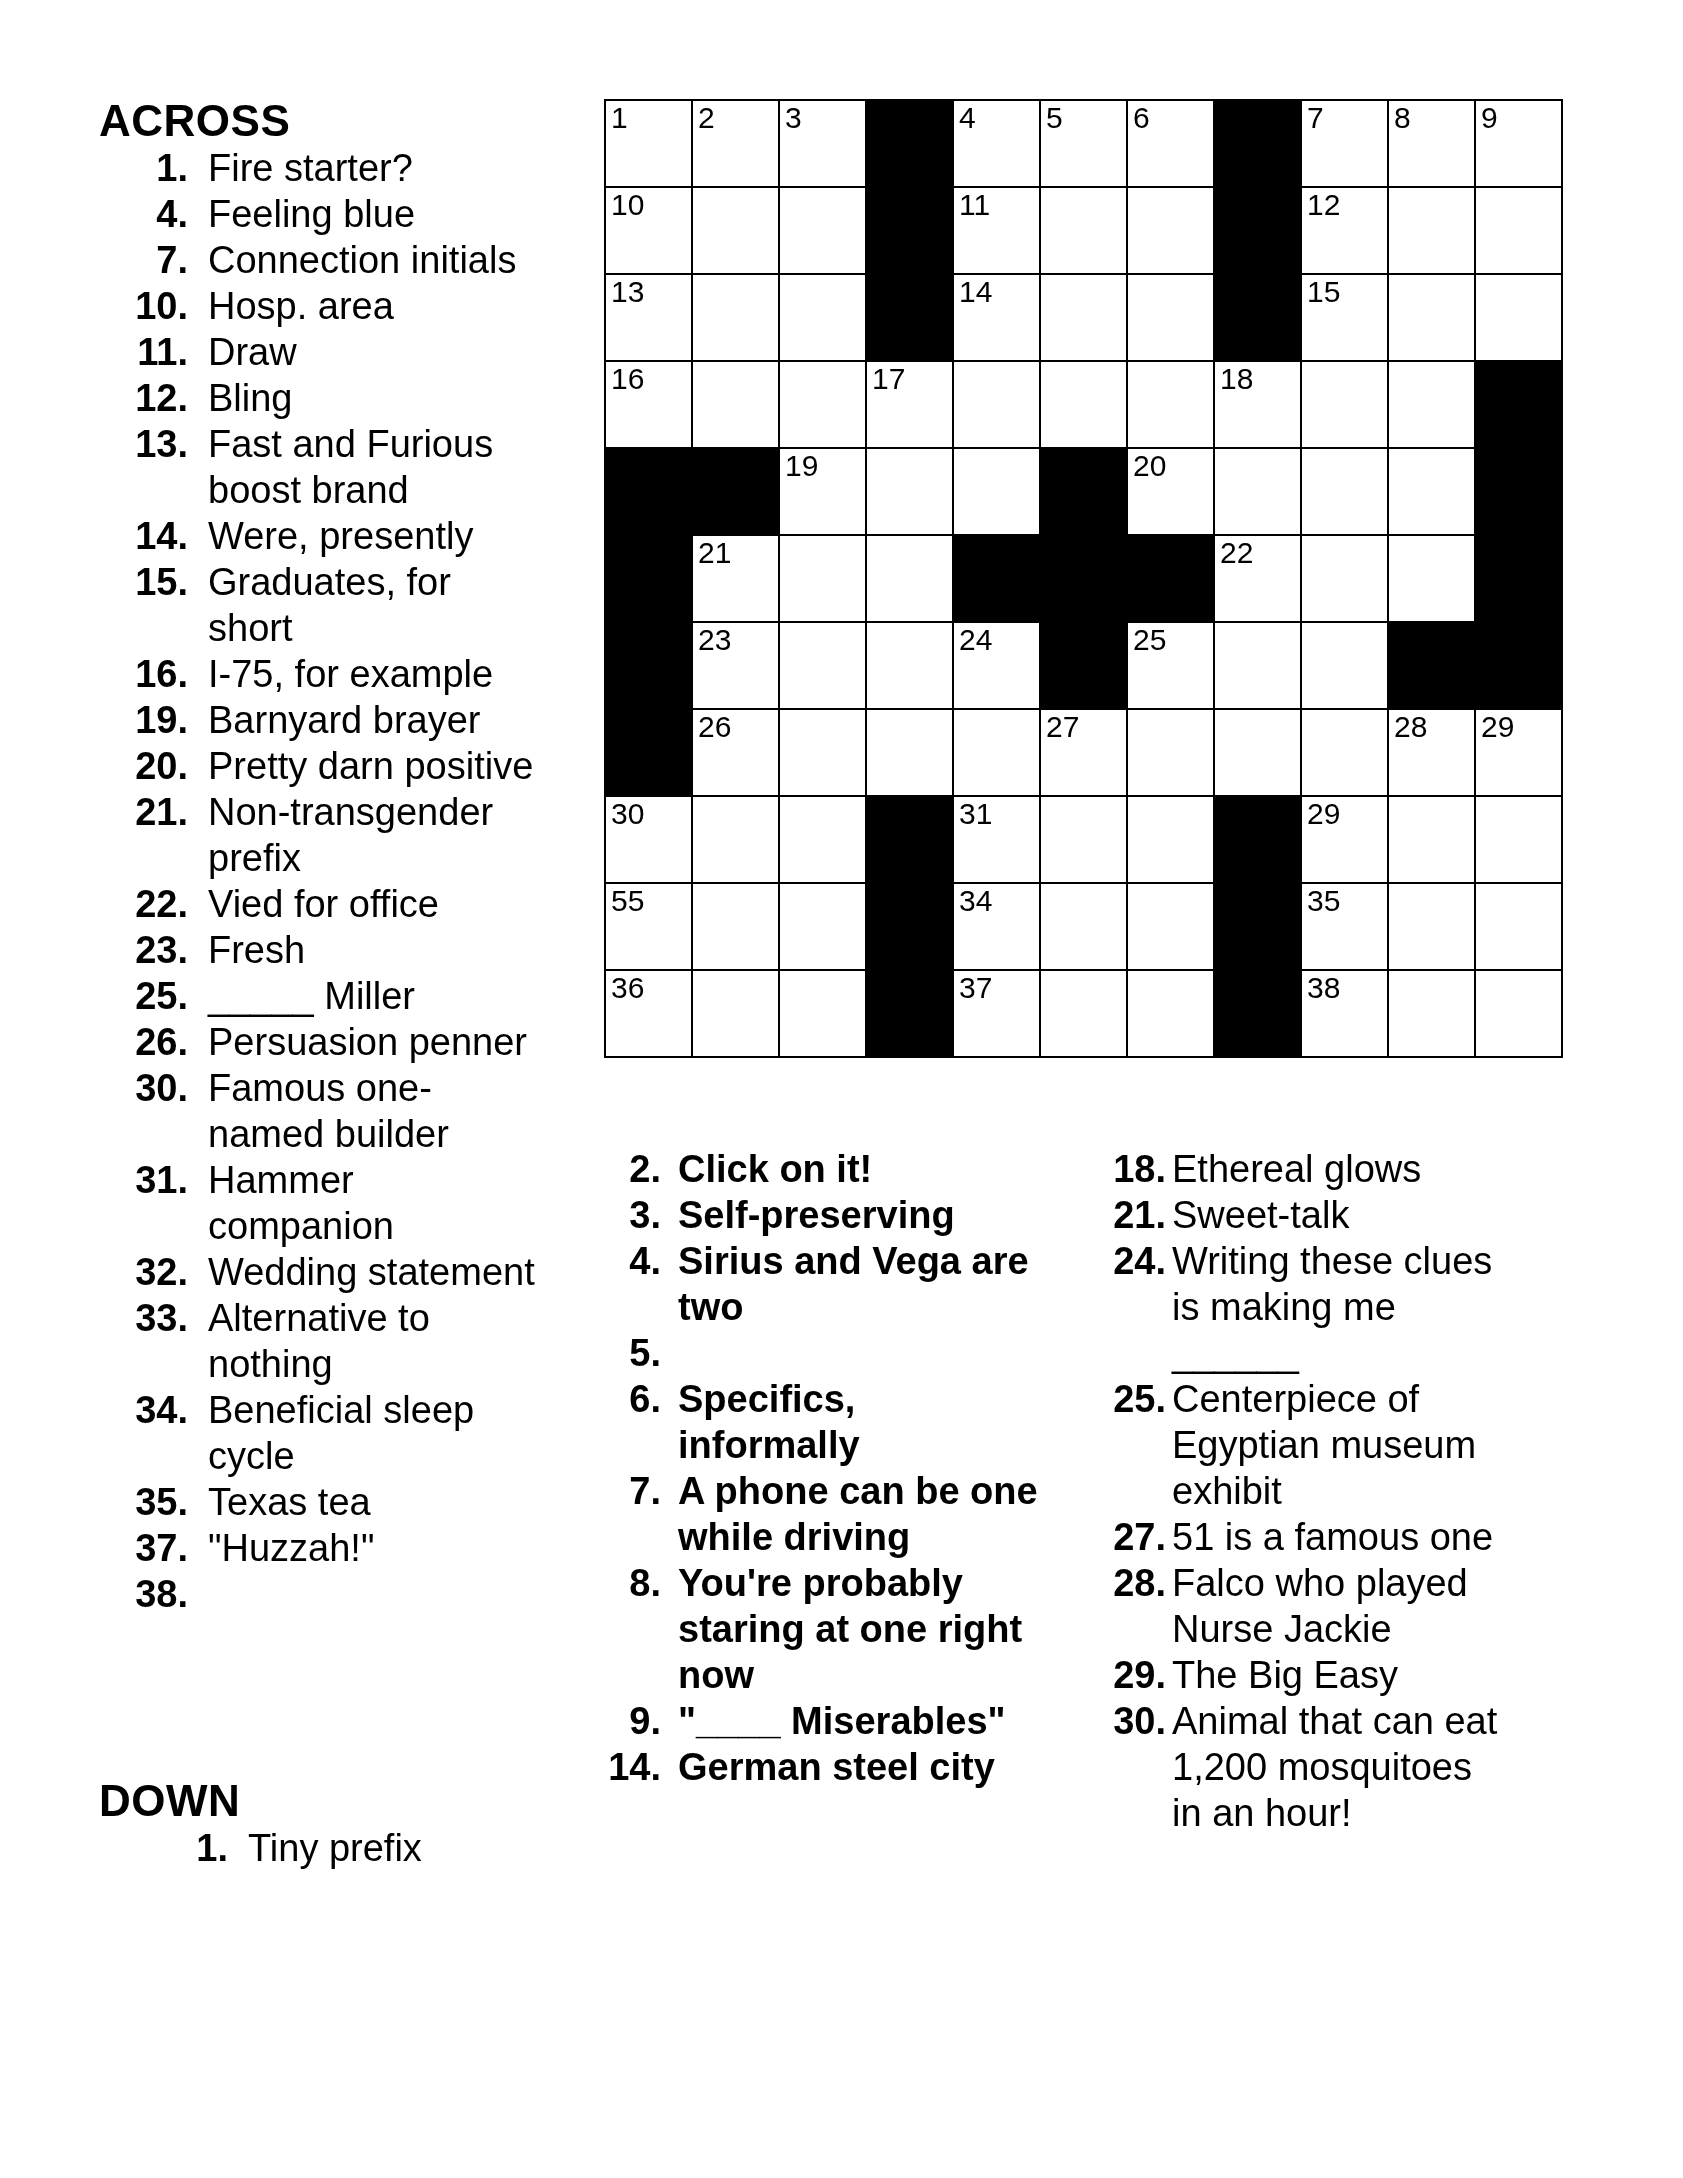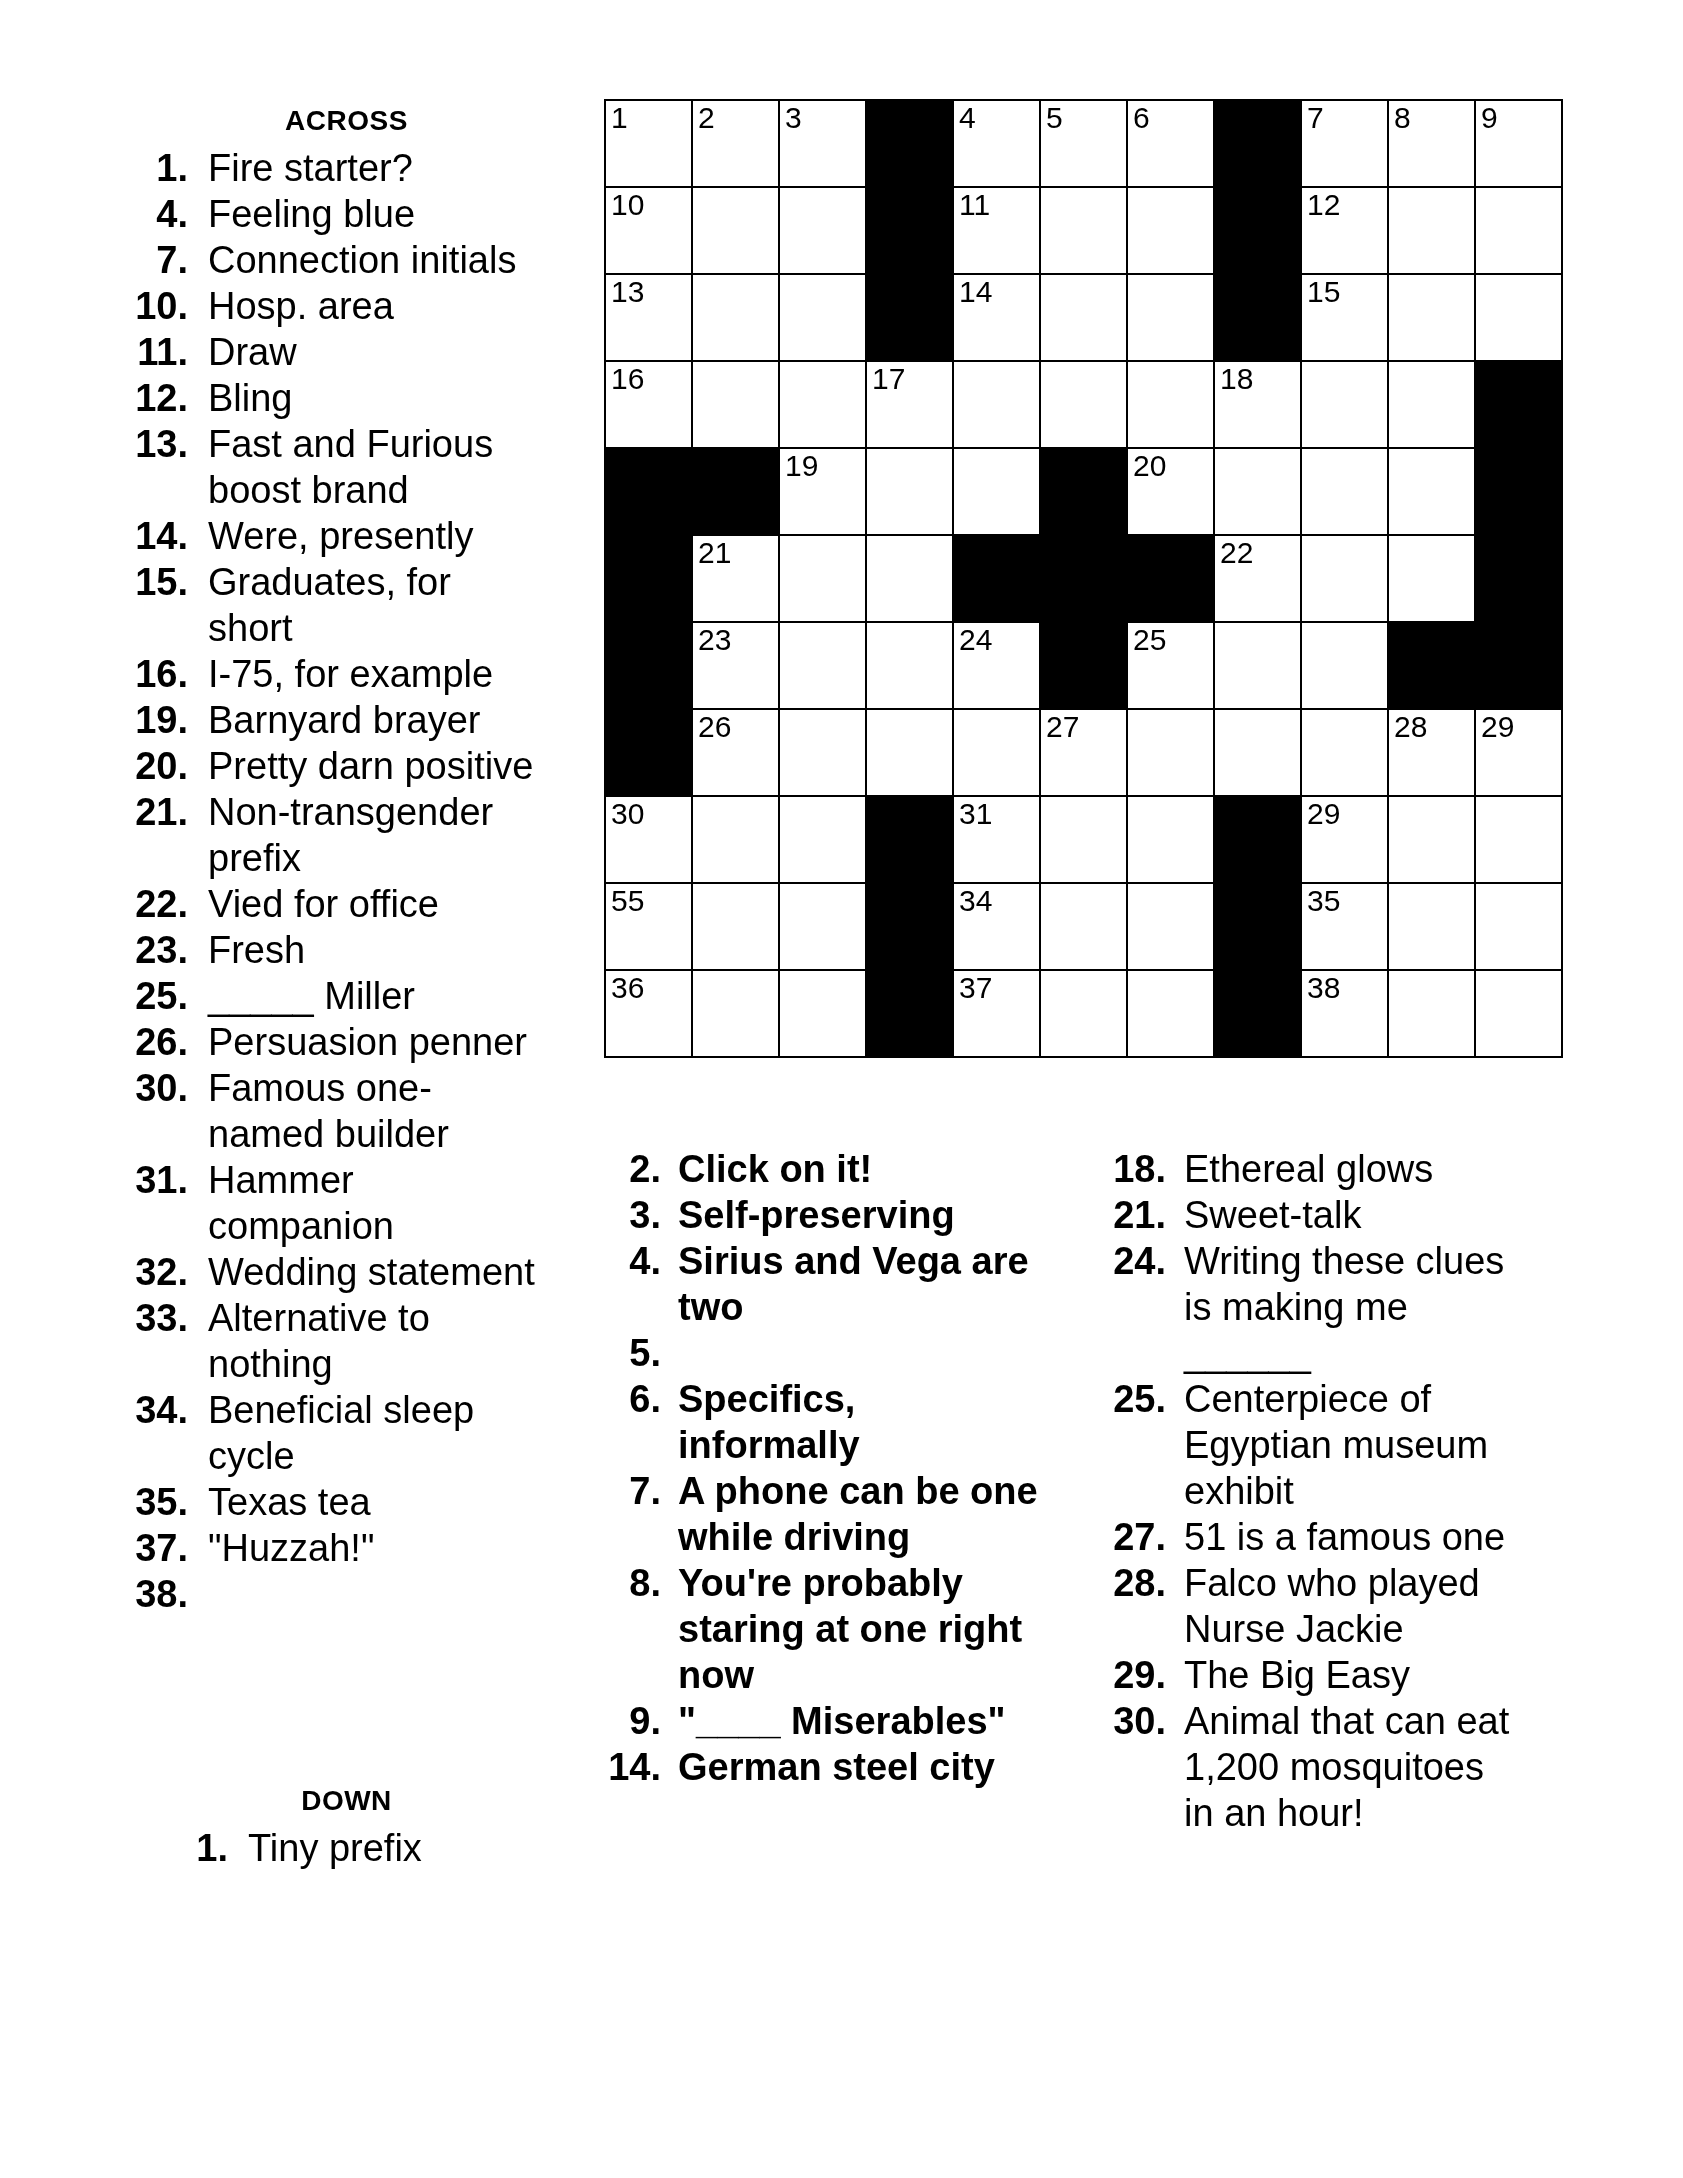--- a/index.html
+++ b/index.html
@@ -4,38 +4,38 @@
 <style>
   * { box-sizing: border-box; margin: 0; padding: 0; }
   html, body { background: #ffffff; }
   body {
     width: 1683px; height: 2178px;
     position: relative;
     font-family: "Liberation Sans", sans-serif;
     color: #000;
   }
   .heading {
-    font-size: 28px; font-weight: 700; line-height: 48px;
-    margin-left: 20px; letter-spacing: 0.5px; text-align: center;
+    font-size: 44px; font-weight: 700; line-height: 48px;
+    margin-left: 20px; letter-spacing: 0.5px;
   }
   .clue {
     display: flex; font-size: 38px; line-height: 46px;
   }
   .clue .num { font-weight: 700; text-align: right; flex: 0 0 109px; }
   .clue .txt { margin-left: 20px; white-space: pre; }
 
   .across-col { position: absolute; left: 79px; top: 97px; width: 515px; }
   .down-left  { position: absolute; left: 79px; top: 1777px; width: 515px; }
   .down-left .clue .num { flex: 0 0 149px; }
   .down-mid   { position: absolute; left: 547px; top: 1146px; width: 535px; }
   .down-mid .clue .num { flex: 0 0 114px; }
   .down-mid .clue .txt { margin-left: 17px; font-weight: bold; }
   .down-right { position: absolute; left: 1052px; top: 1146px; width: 594px; }
   .down-right .clue .num { flex: 0 0 114px; }
-  .down-right .clue .txt { margin-left: 18px; }
+  .down-right .clue .txt { margin-left: 6px; }
 
   .grid {
     position: absolute; left: 604px; top: 99px;
     display: grid;
     grid-template-columns: repeat(11, 87px);
     grid-auto-rows: 87px;
     border: 1px solid #000;
     background: #fff;
   }
   .cell { position: relative; border: 1px solid #000; background: #fff; }

